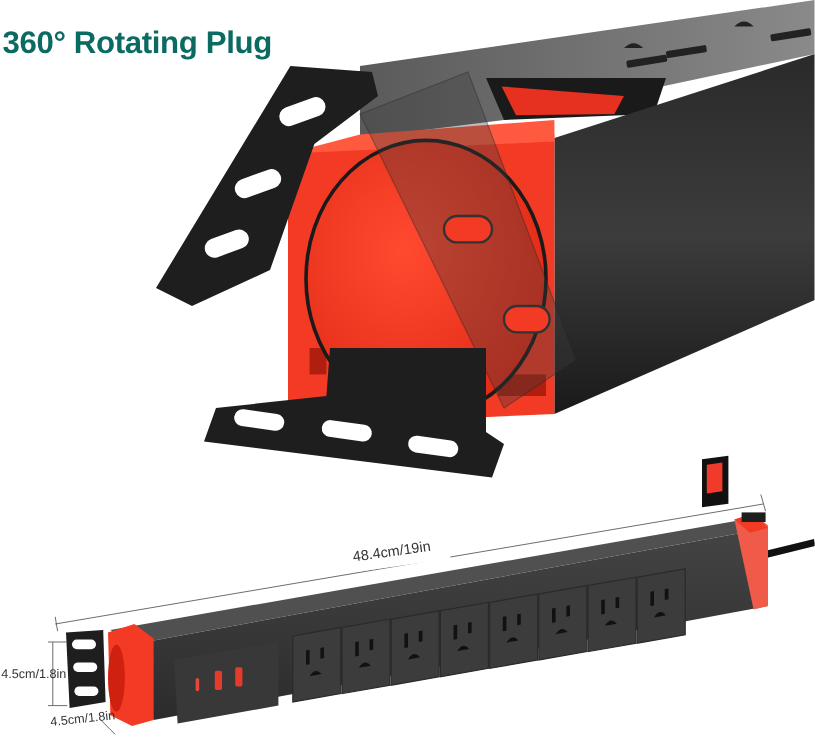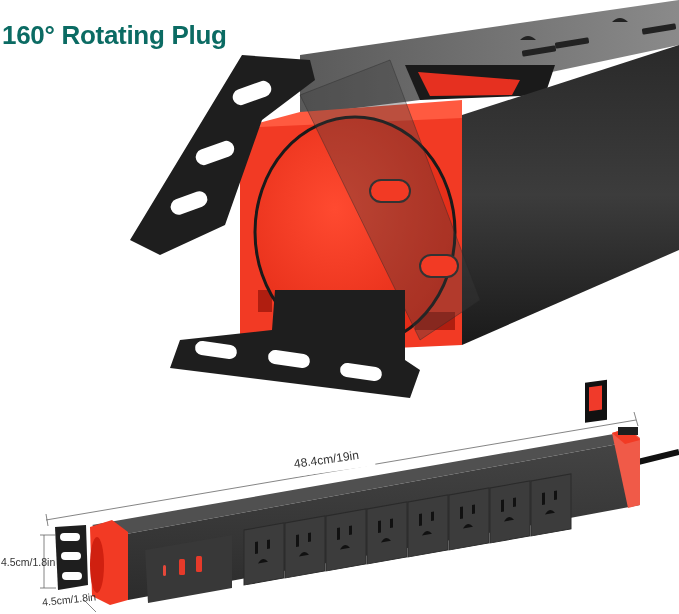--- a/index.html
+++ b/index.html
@@ -14,21 +14,21 @@
       position: absolute; font-family: "Liberation Sans", sans-serif;
       font-size: 11px; color: #333; white-space: nowrap; transform-origin: left center;
     }
     .dim-length { left: 294px; top: 457px; font-size: 12px; transform: rotate(-8deg); }
     .dim-height { left: 1px; top: 556px; font-size: 10.5px; }
     .dim-depth { left: 42px; top: 596px; font-size: 10.5px; transform: rotate(-6deg); }
   </style>
 </head>
 <body>
 
-<div class="headline">160° Rotating Plug</div>
+<div class="headline">360° Rotating Plug</div>
 
 <svg class="art" width="679" height="614" viewBox="0 0 679 614">
   <defs>
     <linearGradient id="sideGrad" x1="0" y1="0" x2="0" y2="1">
       <stop offset="0" stop-color="#2a2a2a"></stop>
       <stop offset="0.5" stop-color="#3c3c3c"></stop>
       <stop offset="1" stop-color="#1a1a1a"></stop>
     </linearGradient>
     <linearGradient id="topGrad" x1="0" y1="0" x2="1" y2="0">
       <stop offset="0" stop-color="#5a5a5a"></stop>

